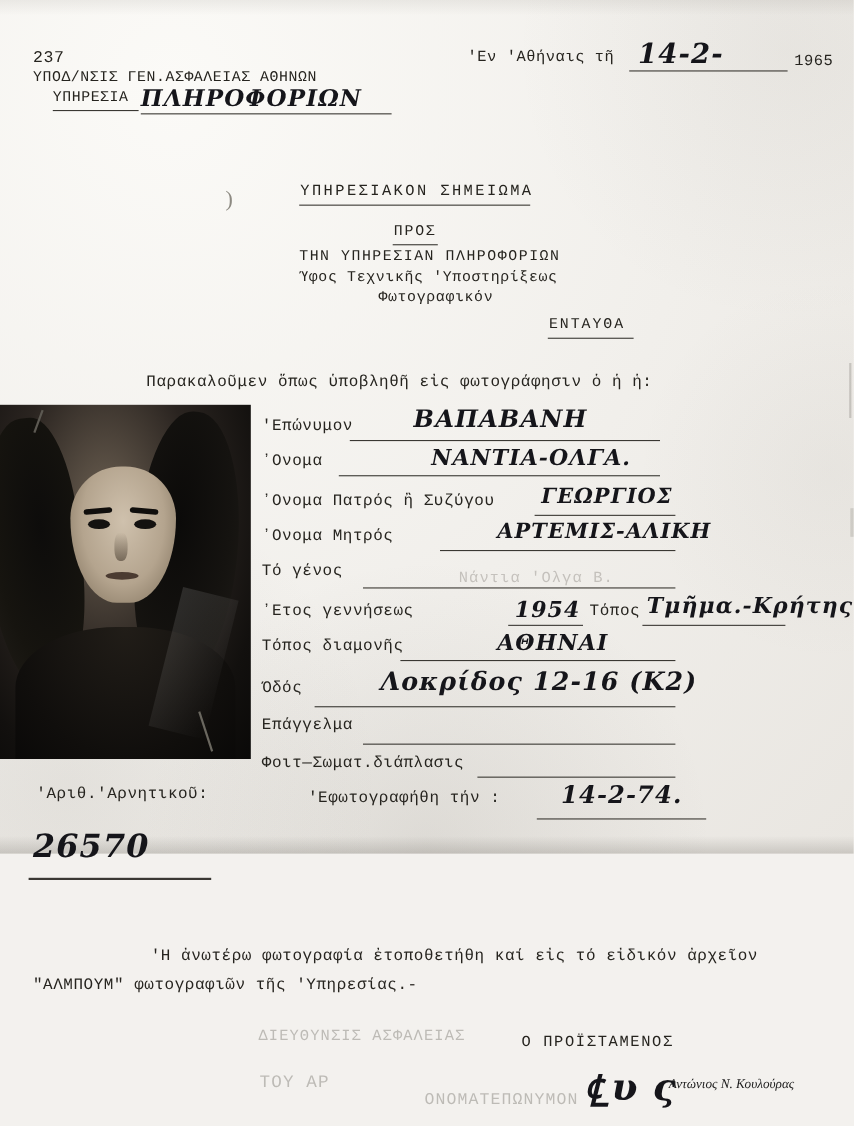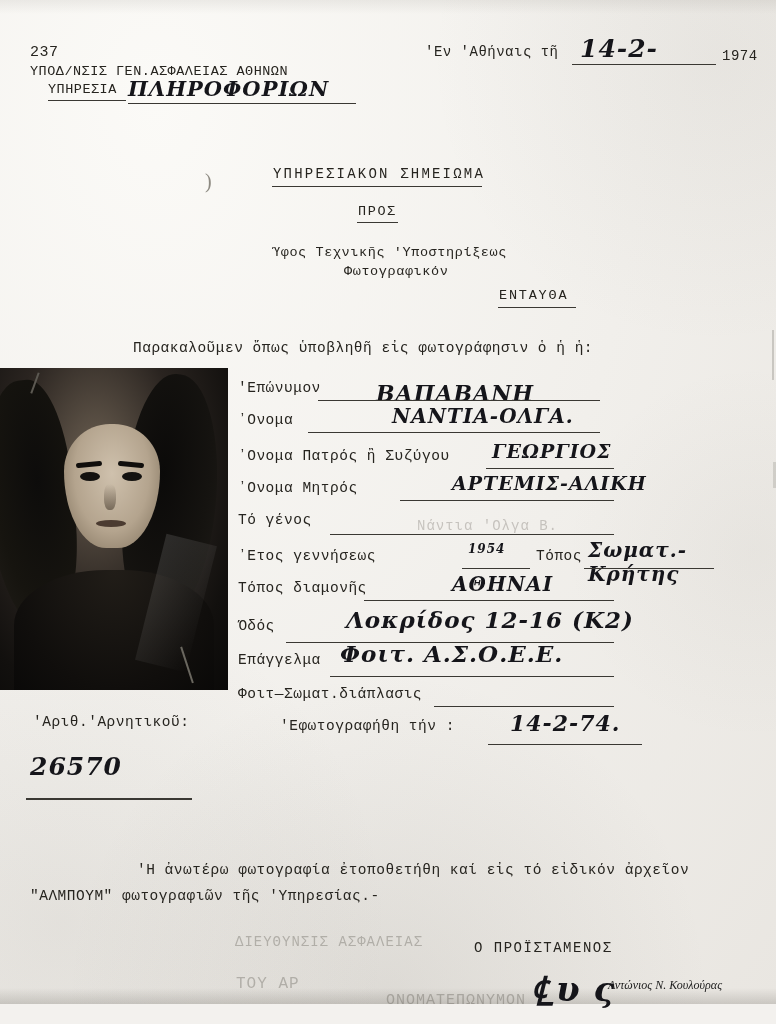--- a/index.html
+++ b/index.html
@@ -8,21 +8,21 @@
     width: 776px;
     height: 1024px;
     background: #f3f1ee;
     font-family: "Liberation Serif", serif;
     color: #1a1a1a;
     overflow: hidden;
   }
   #page {
     position: relative;
     width: 776px;
-    height: 1004px;
+    height: 776px;
     background:
       radial-gradient(ellipse at 20% 10%, #fbfaf7 0%, #f1efeb 55%, #e9e6e1 100%);
   }
   
   #page::before {
     content: "";
     position: absolute;
     inset: 0;
     background:
       radial-gradient(circle at 8% 92%, rgba(120,115,105,0.10) 0%, rgba(120,115,105,0) 28%),
@@ -140,21 +140,21 @@
   
   #scratch1 { left: 34px; top: 372px; width: 1.6px; height: 22px; background:#5c5952; transform: rotate(20deg); }
   #scratch2 { left: 186px; top: 646px; width: 1.6px; height: 38px; background:#6a675f; transform: rotate(-18deg); }
 
   
   .flabel { position: absolute; font-size: 14.5px; }
   .fhand { position: absolute; font-size: 22px; }
 
   
   #neg-label { left: 33px; top: 714px; font-size: 14.5px; }
-  #neg-hand { left: 30px; top: 752px; font-size: 25px; }
+  #neg-hand { left: 30px; top: 752px; font-size: 29px; }
   #neg-ul { left: 26px; top: 798px; width: 166px; border-bottom-width: 2px; }
 
   
   #foot1 { left: 137px; top: 862px; font-size: 14.5px; text-align: center; }
   #foot2 { left: 30px; top: 888px; font-size: 14.5px; }
 
   #sign-label { left: 474px; top: 940px; font-size: 14px; letter-spacing: 1.5px; }
   #sign-scribble1 {
     left: 556px; top: 925px; font-size: 34px; margin-top: 44px;
   }
@@ -197,30 +197,31 @@
   <div class="abs typed" id="hdr-num">237</div>
   <div class="abs typed" id="hdr-org1">ΥΠΟΔ/ΝΣΙΣ ΓΕΝ.ΑΣΦΑΛΕΙΑΣ ΑΘΗΝΩΝ</div>
   <div class="abs typed" id="hdr-org2">ΥΠΗΡΕΣΙΑ</div>
   <div class="line" id="hdr-org2-ul"></div>
   <div class="abs hand" id="hdr-service-hand">ΠΛΗΡΟΦΟΡΙΩΝ</div>
   <div class="line" id="hdr-service-ul"></div>
 
   <div class="abs typed" id="hdr-place">'Εν 'Αθήναις τῆ</div>
   <div class="abs hand" id="hdr-date-hand">14-2-</div>
   <div class="line" id="hdr-date-line"></div>
-  <div class="abs typed" id="hdr-year">1974</div>
+  <div class="abs typed" id="hdr-year">1965</div>
 
   <div class="abs" id="paper-mark">)</div>
 
   <div class="abs typed" id="title">ΥΠΗΡΕΣΙΑΚΟΝ  ΣΗΜΕΙΩΜΑ</div>
   <div class="line" id="title-ul"></div>
 
   <div class="abs typed" id="pros">ΠΡΟΣ</div>
   <div class="line" id="pros-ul"></div>
 
+  <div class="abs typed" id="to1">ΤΗΝ ΥΠΗΡΕΣΙΑΝ ΠΛΗΡΟΦΟΡΙΩΝ</div>
   <div class="abs typed" id="to2">Ύφος Τεχνικῆς 'Υποστηρίξεως</div>
   <div class="abs typed" id="to3">Φωτογραφικόν</div>
 
   <div class="abs typed" id="entaftha">ΕΝΤΑΥΘΑ</div>
   <div class="line" id="entaftha-ul"></div>
 
   <div class="abs typed" id="request">Παρακαλοῦμεν ὅπως ὑποβληθῆ εἰς φωτογράφησιν  ὁ  ἡ  ἡ:</div>
 
   <div class="abs" id="photo">
     <div class="hair-l"></div>
@@ -232,57 +233,56 @@
     <div class="eye-r"></div>
     <div class="nose"></div>
     <div class="mouth"></div>
     <div class="body"></div>
     <div class="shine"></div>
   </div>
   <div class="abs" id="scratch1"></div>
   <div class="abs" id="scratch2"></div>
 
   <div class="flabel typed" style="left:238px; top:380px;">'Επώνυμον</div>
-  <div class="fhand hand" style="left:376px; top:380px;">ΒΑΠΑΒΑΝΗ</div>
+  <div class="fhand hand" style="left:376px; top:368px;">ΒΑΠΑΒΑΝΗ</div>
   <div class="line" style="left:318px; top:400px; width:282px;"></div>
 
   <div class="flabel typed" style="left:238px; top:412px;">ʼΟνομα</div>
   <div class="fhand hand" style="left:392px; top:404px; font-size:20px;">ΝΑΝΤΙΑ-ΟΛΓΑ.</div>
   <div class="line" style="left:308px; top:432px; width:292px;"></div>
 
   <div class="flabel typed" style="left:238px; top:448px;">ʼΟνομα Πατρός ἢ Συζύγου</div>
   <div class="fhand hand" style="left:492px; top:440px; font-size:19px;text-align:right;">ΓΕΩΡΓΙΟΣ</div>
   <div class="line" style="left:486px; top:468px; width:128px;"></div>
 
   <div class="flabel typed" style="left:238px; top:480px;">ʼΟνομα Μητρός</div>
   <div class="fhand hand" style="left:452px; top:472px; font-size:19px;">ΑΡΤΕΜΙΣ-ΑΛΙΚΗ</div>
   <div class="line" style="left:400px; top:500px; width:214px;"></div>
 
   <div class="flabel typed" style="left:238px; top:512px;">Τό γένος</div>
   <div class="fhand hand" style="left:400px; top:504px; font-size:19px;"></div>
   <div class="line" style="left:330px; top:534px; width:284px;"></div>
   <div class="ghost" id="ghost4">Νάντια 'Ολγα Β.</div>
 
   <div class="flabel typed" style="left:238px; top:548px;">ʼΕτος γεννήσεως</div>
-  <div class="fhand hand" style="left:468px; top:542px; font-size:12px;">1954</div>
+  <div class="fhand hand" style="left:468px; top:542px; font-size:20px;">1954</div>
   <div class="line" style="left:462px; top:568px; width:68px;"></div>
   <div class="flabel typed" style="left:536px; top:548px;">Τόπος</div>
-  <div class="fhand hand" style="left:588px; top:538px; font-size:20px;">Σωματ.-Κρήτης</div>
+  <div class="fhand hand" style="left:588px; top:538px; font-size:20px;">Τμῆμα.-Κρήτης</div>
   <div class="line" style="left:584px; top:568px; width:130px;"></div>
 
   <div class="flabel typed" style="left:238px; top:580px;">Τόπος διαμονῆς</div>
   <div class="fhand hand" style="left:452px; top:572px; font-size:20px;">ΑΘΗΝΑΙ</div>
   <div class="line" style="left:364px; top:600px; width:250px;"></div>
 
   <div class="flabel typed" style="left:238px; top:618px;">Όδός</div>
   <div class="fhand hand" style="left:346px; top:606px; font-size:23px;">Λοκρίδος 12-16 (Κ2)</div>
   <div class="line" style="left:286px; top:642px; width:328px;"></div>
 
   <div class="flabel typed" style="left:238px; top:652px;">Επάγγελμα</div>
-  <div class="fhand hand" style="left:340px; top:640px; font-size:23px;">Φοιτ. Α.Σ.Ο.Ε.Ε.</div>
   <div class="line" style="left:330px; top:676px; width:284px;"></div>
 
   <div class="flabel typed" style="left:238px; top:686px;">Φοιτ—Σωματ.διάπλασις</div>
   <div class="line" style="left:434px; top:706px; width:180px;"></div>
 
   <div class="abs typed" id="neg-label">'Αριθ.'Αρνητικοῦ:</div>
   <div class="abs hand" id="neg-hand">26570</div>
   <div class="line" id="neg-ul"></div>
 
   <div class="flabel typed" style="left:280px; top:718px;">'Εφωτογραφήθη τήν :</div>

